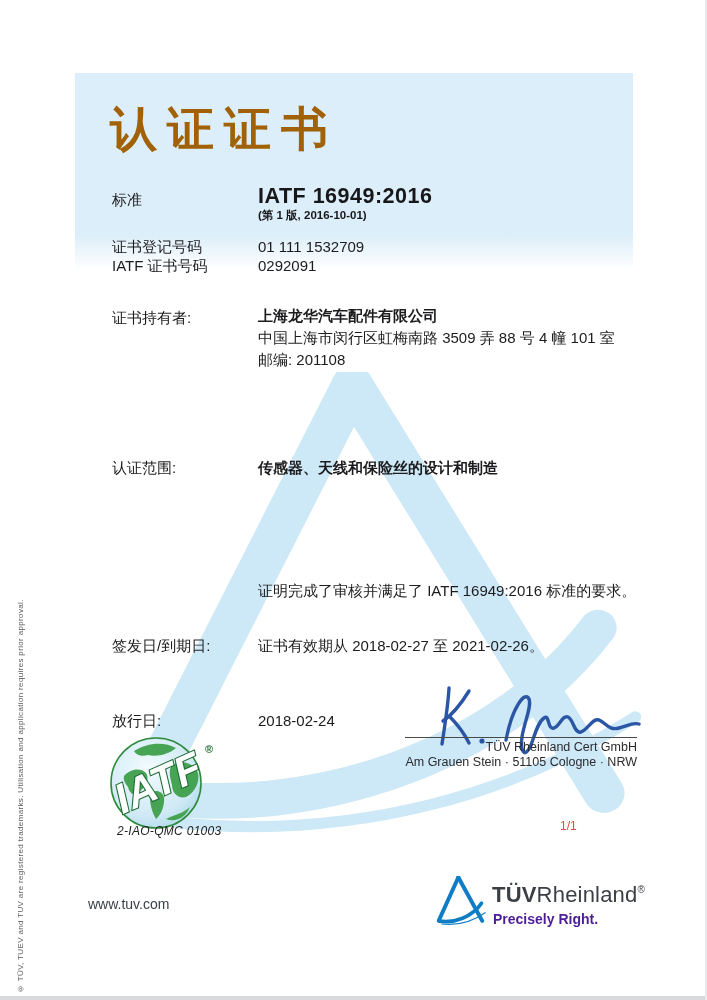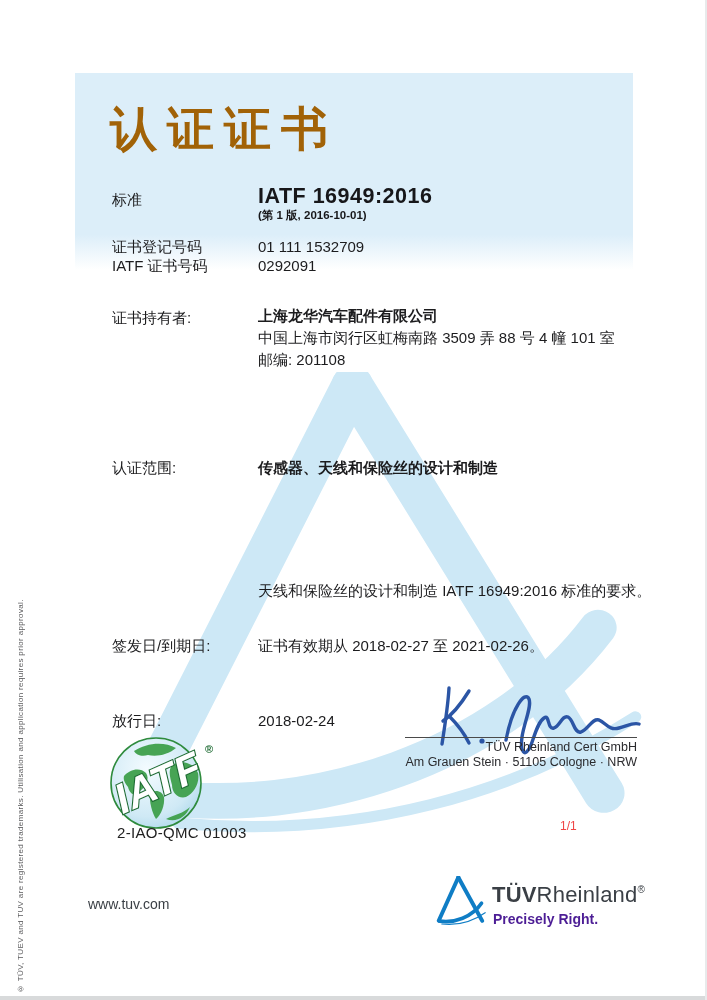--- a/index.html
+++ b/index.html
@@ -34,21 +34,21 @@
 
   .holder-block{left:258px;top:306px;}
   .holder-block div{margin-bottom:3px;}
 
   .sig-line{left:405px;top:737px;width:232px;border-top:1.4px solid #4a4a4a;height:0;}
   .sig-svg{left:428px;top:678px;}
   .sig-company{left:0;top:740px;width:637px;text-align:right;font-size:12.5px;color:#2b2b2e;}
   .sig-address{left:0;top:755px;width:637px;text-align:right;font-size:12.5px;color:#2b2b2e;}
 
   .iatf-logo{left:106px;top:731px;width:110px;height:100px;}
-  .iatf-code{left:117px;top:824px;font-size:15px;letter-spacing:.3px;color:#222;}
+  .iatf-code{left:117px;top:824px;font-size:12px;letter-spacing:.3px;color:#222;font-style:italic;}
   .page-num{left:560px;top:819px;font-size:12px;color:#ef4444;}
 
   .website{left:88px;top:896px;font-size:14px;color:#3a3f45;}
   .brand{left:492px;top:882px;font-size:22px;color:#3a3f45;letter-spacing:.2px;}
   .brand .b{font-weight:bold;}
   .brand .reg{font-size:10px;vertical-align:9px;}
   .tagline{left:493px;top:911px;font-size:14px;font-weight:bold;color:#4c1d95;}
   .tuv-mark{left:433px;top:876px;}
 
   .side-note{
@@ -93,21 +93,21 @@
   <div class="abs label-col cjk" style="top:308px">证书持有者:</div>
   <div class="abs holder-block cjk">
     <div class="bold">上海龙华汽车配件有限公司</div>
     <div>中国上海市闵行区虹梅南路 3509 弄 88 号 4 幢 101 室</div>
     <div>邮编: 201108</div>
   </div>
 
   <div class="abs label-col cjk" style="top:458px">认证范围:</div>
   <div class="abs value-col cjk bold" style="top:458px">传感器、天线和保险丝的设计和制造</div>
 
-  <div class="abs value-col cjk" style="top:581px">天线和保险丝的设计和制造 IATF 16949:2016 标准的要求。</div>
+  <div class="abs value-col cjk" style="top:581px">证明完成了审核并满足了 IATF 16949:2016 标准的要求。</div>
 
   <div class="abs label-col cjk" style="top:636px">签发日/到期日:</div>
   <div class="abs value-col cjk" style="top:636px">证书有效期从 2018-02-27 至 2021-02-26。</div>
 
   <div class="abs label-col cjk" style="top:711px">放行日:</div>
   <div class="abs value-col cjk" style="top:711px">2018-02-24</div>
 
   <svg class="abs sig-svg" width="215" height="85" viewBox="0 0 215 85">
     <g fill="none" stroke="#2b55a5" stroke-width="3.4" stroke-linecap="round">
       <path d="M14 66 C 17 47, 20 28, 21 10"></path>

